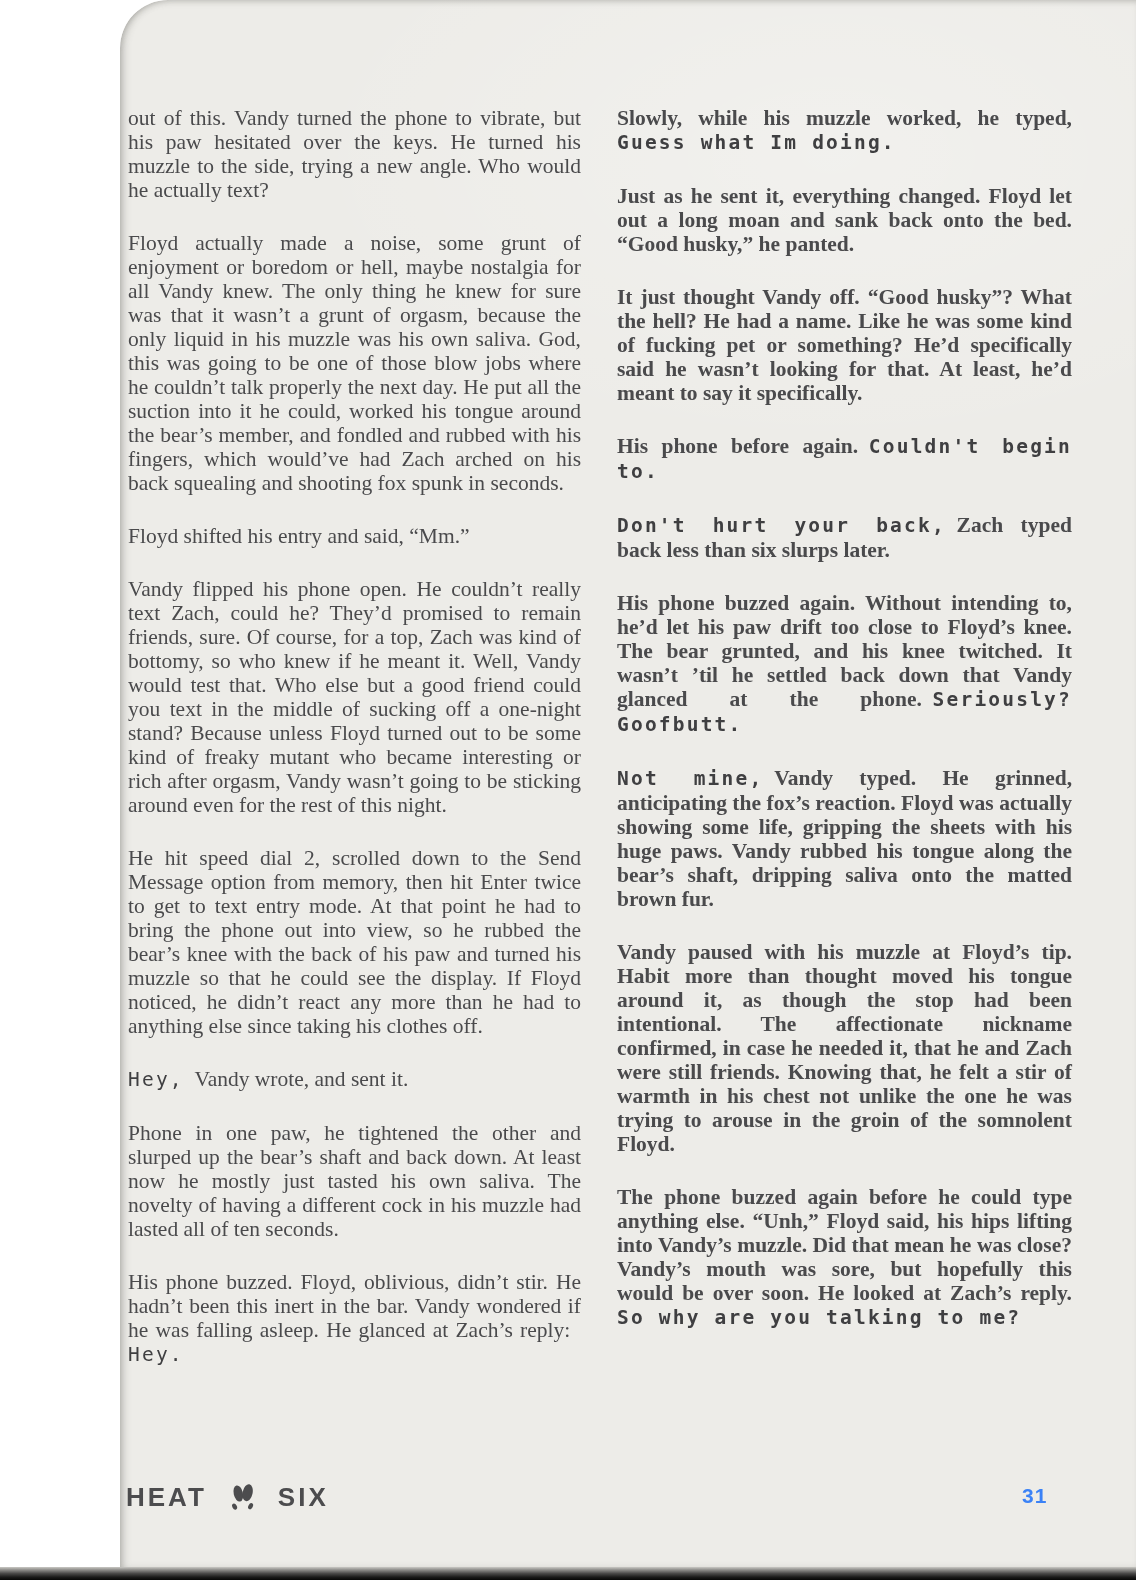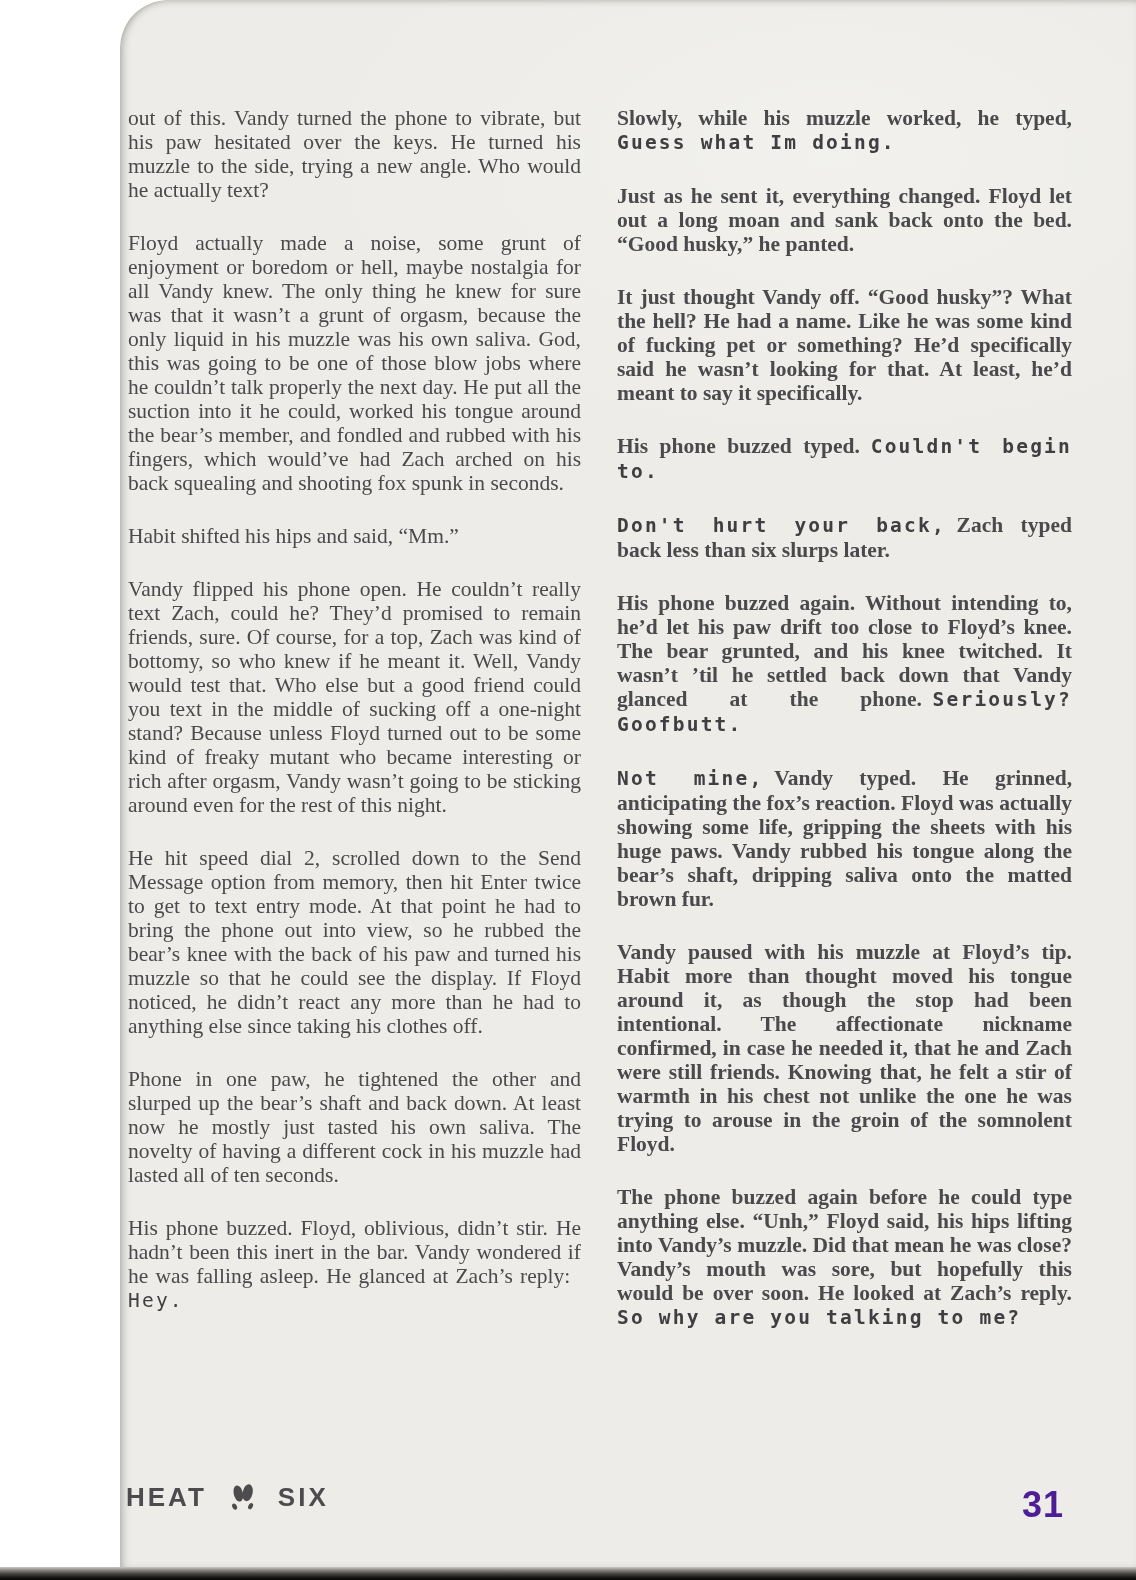--- a/index.html
+++ b/index.html
@@ -50,54 +50,55 @@
     font-size: 26px;
     letter-spacing: 3px;
     color: #4c4c4e;
   }
   .footer-logo svg { display: block; }
   .page-number {
     position: absolute;
     left: 1022px; top: 1484px;
     font-family: "Liberation Sans", "DejaVu Sans", sans-serif;
     font-weight: 800;
-    font-size: 36px;
+    font-size: 21px;
     letter-spacing: 1px;
-    color: #4c1d95;
+    color: #3b82f6;
   }
   .bottom-strip {
     position: absolute;
     left: 0; bottom: 0;
     width: 1136px; height: 13px;
     background: linear-gradient(180deg,
       #c9c8c4 0%, #8e8d8a 22%, #4a4948 50%, #1a1a19 78%, #060606 100%);
   }
 </style>
 </head>
 <body>
 
 <div class="screen">
 
   <div class="page"></div>
 
   <div class="col col-left">
       <p><span class="serif">out of this. Vandy turned the phone to vibrate, but his paw hesitated over the keys. He turned his muzzle to the side, trying a new angle. Who would he actually text?</span></p>
       <p><span class="serif">Floyd actually made a noise, some grunt of enjoyment or boredom or hell, maybe nostalgia for all Vandy knew. The only thing he knew for sure was that it wasn’t a grunt of orgasm, because the only liquid in his muzzle was his own saliva. God, this was going to be one of those blow jobs where he couldn’t talk properly the next day. He put all the suction into it he could, worked his tongue around the bear’s member, and fondled and rubbed with his fingers, which would’ve had Zach arched on his back squealing and shooting fox spunk in seconds.</span></p>
-      <p><span class="serif">Habit shifted his hips and said, “Mm.”</span></p>
+      <p><span class="serif">Floyd shifted his entry and said, “Mm.”</span></p>
       <p><span class="serif">Vandy flipped his phone open. He couldn’t really text Zach, could he? They’d promised to remain friends, sure. Of course, for a top, Zach was kind of bottomy, so who knew if he meant it. Well, Vandy would test that. Who else but a good friend could you text in the middle of sucking off a one-night stand? Because unless Floyd turned out to be some kind of freaky mutant who became interesting or rich after orgasm, Vandy wasn’t going to be sticking around even for the rest of this night.</span></p>
       <p><span class="serif">He hit speed dial 2, scrolled down to the Send Message option from memory, then hit Enter twice to get to text entry mode. At that point he had to bring the phone out into view, so he rubbed the bear’s knee with the back of his paw and turned his muzzle so that he could see the display. If Floyd noticed, he didn’t react any more than he had to anything else since taking his clothes off.</span></p>
+      <p><span class="mono">Hey,</span><span class="serif"> Vandy wrote, and sent it.</span></p>
       <p><span class="serif">Phone in one paw, he tightened the other and slurped up the bear’s shaft and back down. At least now he mostly just tasted his own saliva. The novelty of having a different cock in his muzzle had lasted all of ten seconds.</span></p>
       <p><span class="serif">His phone buzzed. Floyd, oblivious, didn’t stir. He hadn’t been this inert in the bar. Vandy wondered if he was falling asleep. He glanced at Zach’s reply: </span><span class="mono">Hey.</span></p>
     </div>
 
   <div class="col col-right">
       <p><span class="serif">Slowly, while his muzzle worked, he typed, </span><span class="mono">Guess what Im doing.</span></p>
       <p><span class="serif">Just as he sent it, everything changed. Floyd let out a long moan and sank back onto the bed. “Good husky,” he panted.</span></p>
       <p><span class="serif">It just thought Vandy off. “Good husky”? What the hell? He had a name. Like he was some kind of fucking pet or something? He’d specifically said he wasn’t looking for that. At least, he’d meant to say it specifically.</span></p>
-      <p><span class="serif">His phone buzzed typed. </span><span class="mono">Couldn't begin to.</span></p>
+      <p><span class="serif">His phone before again. </span><span class="mono">Couldn't begin to.</span></p>
       <p><span class="mono">Don't hurt your back,</span><span class="serif"> Zach typed back less than six slurps later.</span></p>
       <p><span class="serif">His phone buzzed again. Without intending to, he’d let his paw drift too close to Floyd’s knee. The bear grunted, and his knee twitched. It wasn’t ’til he settled back down that Vandy glanced at the phone. </span><span class="mono">Seriously? Goofbutt.</span></p>
       <p><span class="mono">Not mine,</span><span class="serif"> Vandy typed. He grinned, anticipating the fox’s reaction. Floyd was actually showing some life, gripping the sheets with his huge paws. Vandy rubbed his tongue along the bear’s shaft, dripping saliva onto the matted brown fur.</span></p>
       <p><span class="serif">Vandy paused with his muzzle at Floyd’s tip. Habit more than thought moved his tongue around it, as though the stop had been intentional. The affectionate nickname confirmed, in case he needed it, that he and Zach were still friends. Knowing that, he felt a stir of warmth in his chest not unlike the one he was trying to arouse in the groin of the somnolent Floyd.</span></p>
       <p><span class="serif">The phone buzzed again before he could type anything else. “Unh,” Floyd said, his hips lifting into Vandy’s muzzle. Did that mean he was close? Vandy’s mouth was sore, but hopefully this would be over soon. He looked at Zach’s reply. </span><span class="mono">So why are you talking to me?</span></p>
     </div>
 
   <div class="footer-logo">
     <span>HEAT</span>
     <span>

